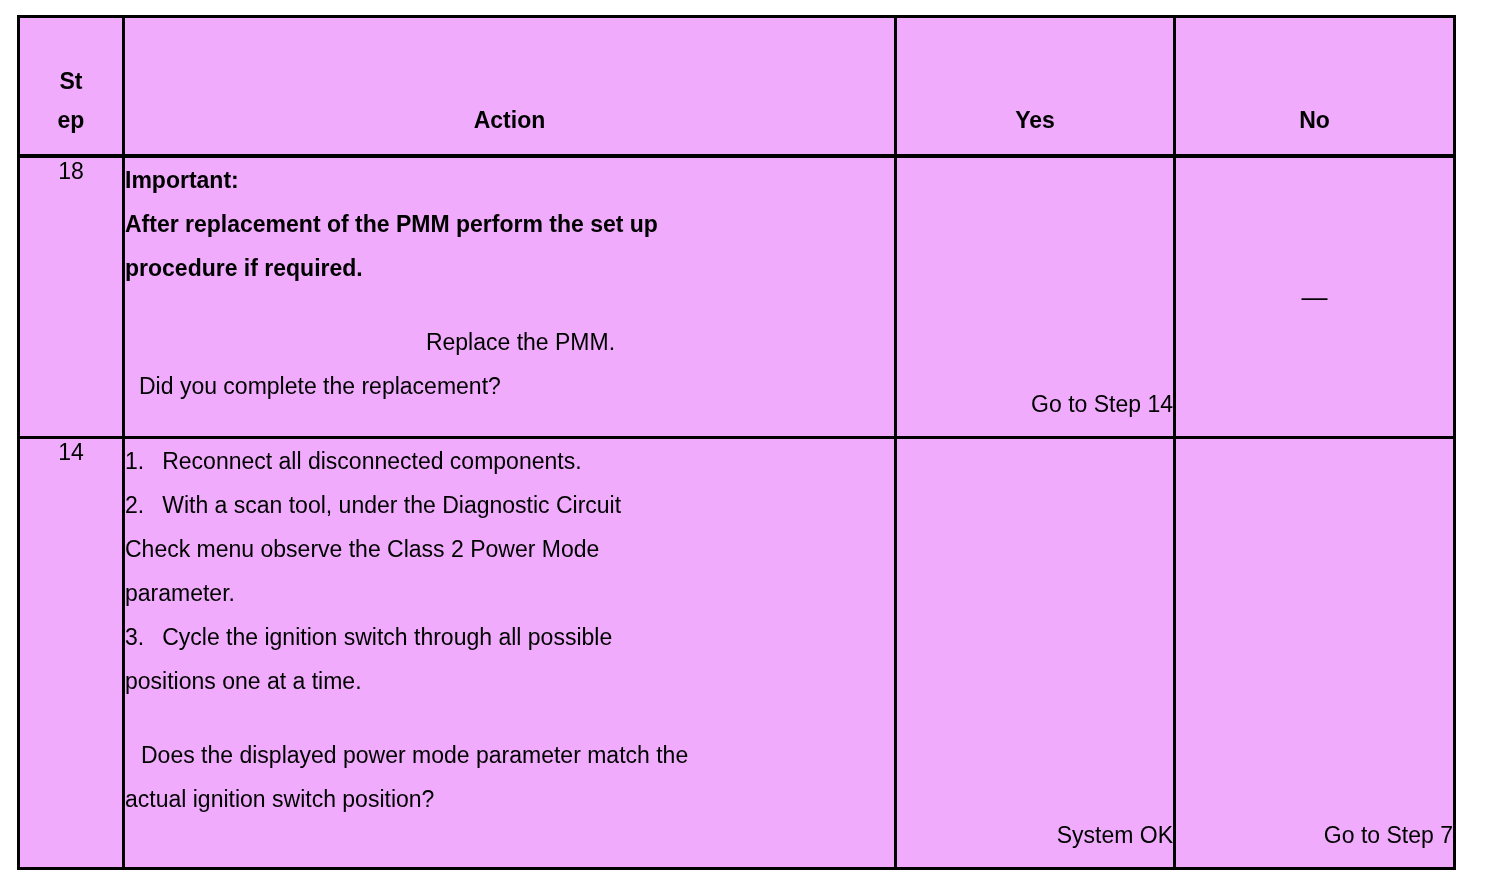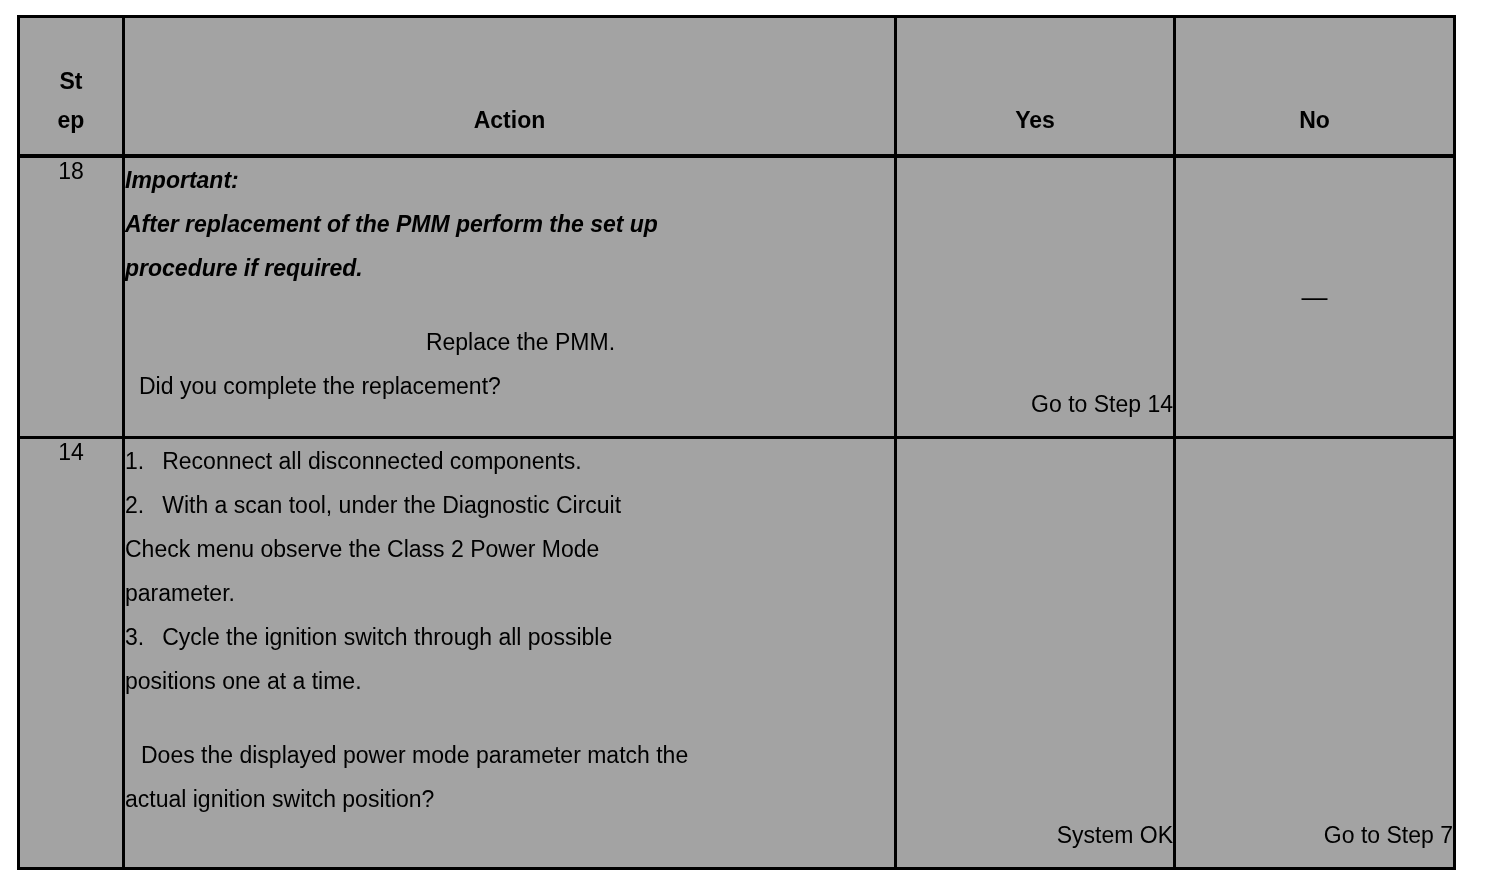--- a/index.html
+++ b/index.html
@@ -29,21 +29,21 @@
     width: 1436px;
     border-collapse: collapse;
     table-layout: fixed;
     background: #ffffff;
   }
 
   table.diag td, table.diag th {
     border: 3px solid #000000;
     padding: 0;
     vertical-align: top;
-    background: #a3a3a3;
+    background: #f0abfc;
     font-weight: normal;
   }
 
   
   col.c-step   { width: 105px; }
   col.c-action { width: 772px; }
   col.c-yes    { width: 279px; }
   col.c-no     { width: 280px; }
 
   
@@ -99,21 +99,21 @@
     line-height: 1;
   }
 
   
   tr.row-13 td { height: 278px; }
   tr.row-14 td { height: 428px; }
 
   
   .blk { margin: 0; }
   .bold-note { font-weight: bold; }
-  .bold-note .ln { display: block; white-space: nowrap; font-style: italic; }
+  .bold-note .ln { display: block; white-space: nowrap; }
   .spacer { height: 30px; }
   .plain .ln { display: block; white-space: nowrap; }
   .ind1 { padding-left: 22px; text-align: center; }
   .ind2 { padding-left: 14px; }
   .ind3 { padding-left: 16px; }
   .numlist .ln { display: block; white-space: nowrap; }
   .num-gap { display: inline-block; width: 18px; }
 </style>
 </head>
 <body>

